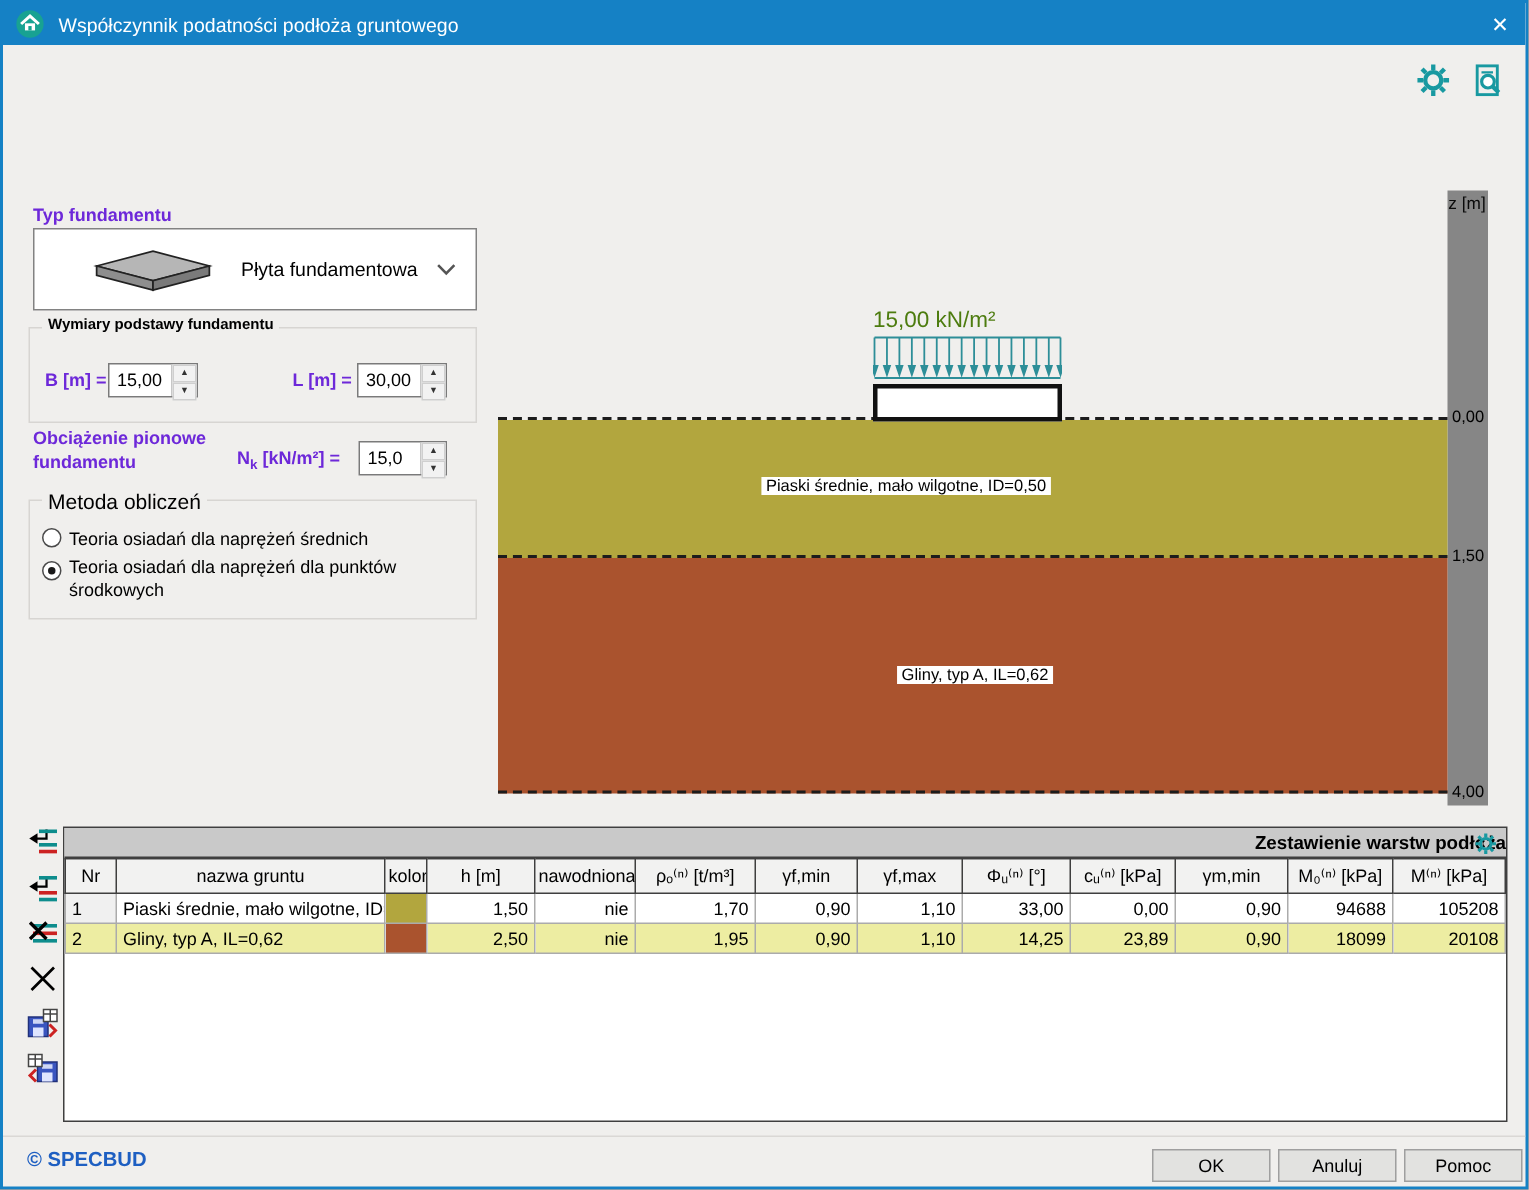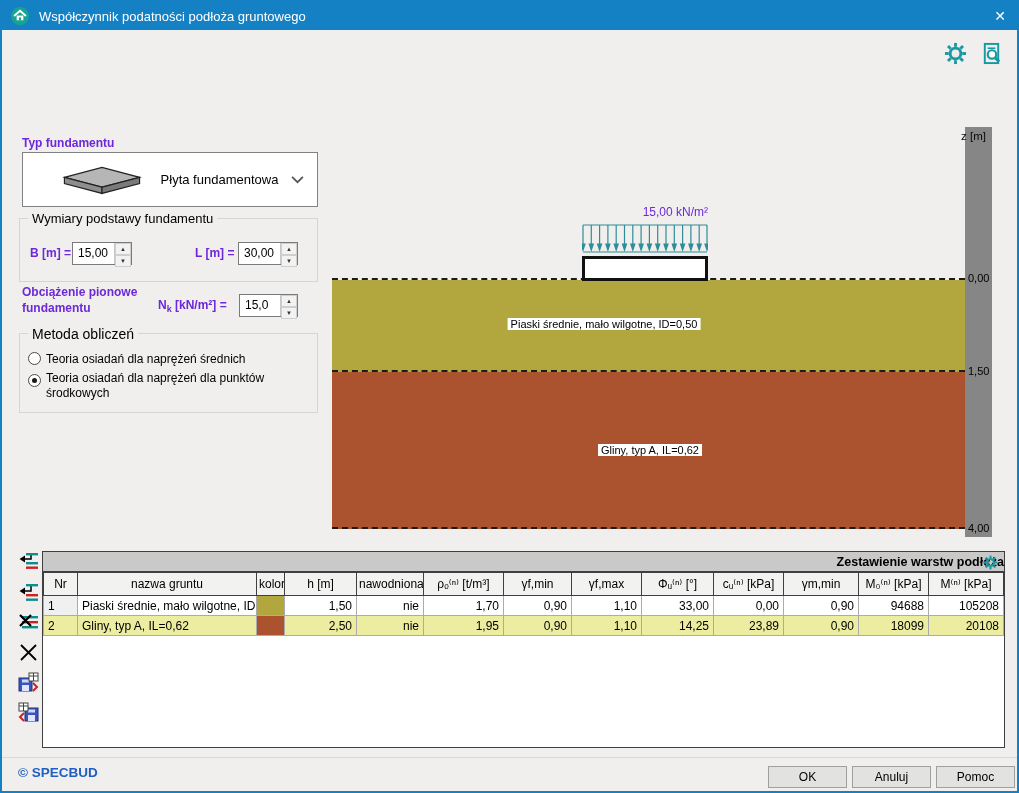--- a/index.html
+++ b/index.html
@@ -22,40 +22,40 @@
 
   
   .lbl { position:absolute; font-size:12px; color:#6d28d9; white-space:nowrap;font-weight:bold; }
   .dropdown { position:absolute; left:20px; top:150px; width:296px; height:55px; background:#fff; border:1px solid #828282; display:flex; align-items:center;padding-left:17px; }
   .dropdown .slab { width:92px; height:34px; margin-left:16px; }
   .dropdown .dd-val { flex:1; text-align:center; font-size:13px; }
   .dropdown .chev { width:13px; height:9px; margin-right:13px; }
 
   .grp { position:absolute; border:1px solid #d7d5d2; }
   .grp .grp-lab { position:absolute; top:-8px; left:8px; background:#f0efed; padding:0 4px; font-size:14px; }
-  .grp .grp-lab.bold { font-weight:normal; font-size:13px; }
+  .grp .grp-lab.bold { font-weight:bold; font-size:10px; }
 
   .spin { position:absolute; height:23px; background:#fff; border:1px solid #7a7a7a; display:flex; }
   .spin .v { flex:1; font-size:12px; padding:3px 0 0 5px; }
   .spin .btns { width:17px; border-left:1px solid #c7c7c7; display:flex; flex-direction:column; }
   .spin .btns span { flex:1; font-size:6px; line-height:10px; text-align:center; color:#333; background:#f2f2f2; border:1px solid #cfcfcf; }
 
   .radio { position:absolute; width:13px; height:13px; border:1px solid #4a4a4a; border-radius:50%; background:#fff; }
   .radio.on::after { content:""; position:absolute; left:3px; top:3px; width:5px; height:5px; border-radius:50%; background:#1a1a1a; }
   .radio-lab { position:absolute; font-size:12px; max-width:248px; line-height:15px; }
 
   
   .diagram { position:absolute; left:330px; top:125px; width:673px; height:410px; }
   .zbar { position:absolute; left:633px; top:0; width:27px; height:410px; background:#868686; }
-  .zlab { position:absolute; left:629px; top:3px; width:34px; font-size:11.5px; color:#0a0a0a; }
+  .zlab { position:absolute; left:629px; top:3px; width:34px; text-align:center; font-size:11.5px; color:#0a0a0a; }
   .layer { position:absolute; left:0; width:633px; }
   .dash { position:absolute; left:0; width:633px; height:0; border-top:2px dashed #1c1c1c; }
   .layer-label { position:absolute; transform:translateX(-50%); background:#fff; font-size:11px; padding:0 3px; white-space:nowrap; }
   .depth { position:absolute; left:636px; width:40px; font-size:11px; color:#000; }
-  .load-text { position:absolute; left:250px; top:78px; width:126px; text-align:right; font-size:12px; color:#6d28d9; }
+  .load-text { position:absolute; left:250px; top:78px; width:126px; text-align:left; font-size:15px; color:#4d7c0f; }
   .arrows { position:absolute; left:250px; top:96px; }
   .foundation { position:absolute; left:250px; top:129px; width:126px; height:25px; background:#fff; border:3px solid #111; }
 
   
   .side-tools { position:absolute; left:15px; top:549px; width:26px; display:flex; flex-direction:column; gap:7px; }
   .side-tools svg { width:23px; height:23px; }
 
   
   .tbl { position:absolute; left:40px; top:549px; width:963px; height:197px; background:#fff; border:1px solid #3f3f3f; }
   .tbl-title { position:relative; height:20px; background:#c9c9c9; border-bottom:1px solid #3f3f3f; text-align:right; font-weight:bold; font-size:12.5px; line-height:20px; }

